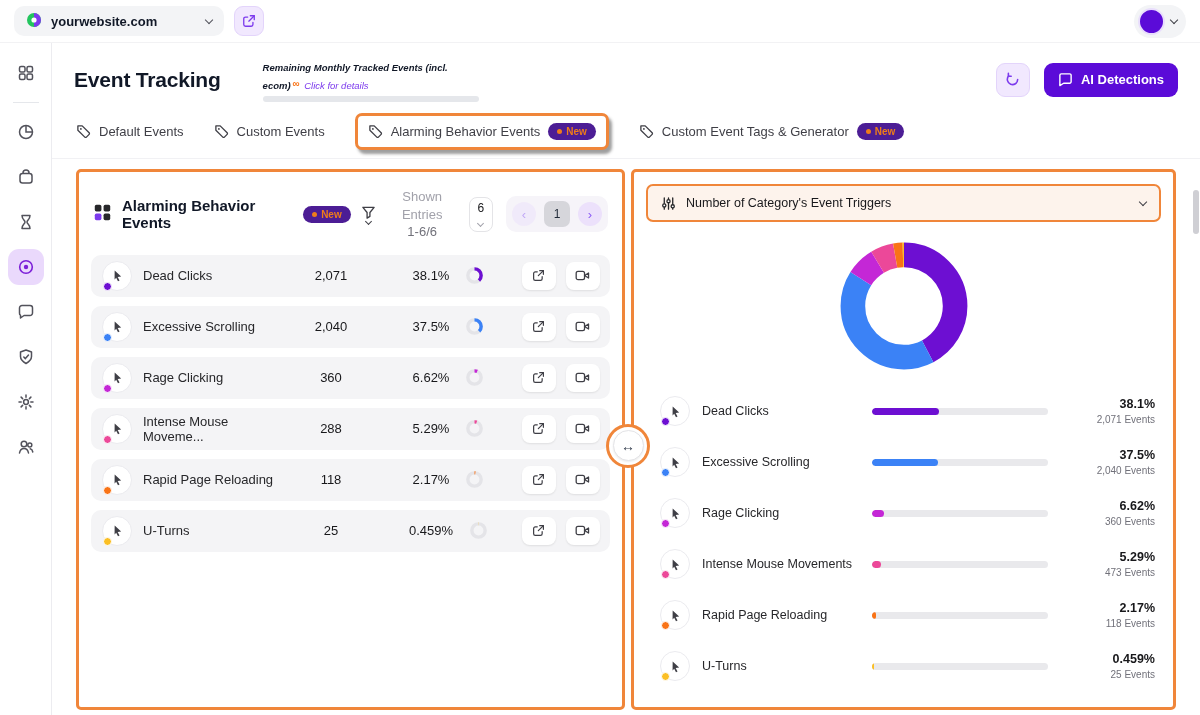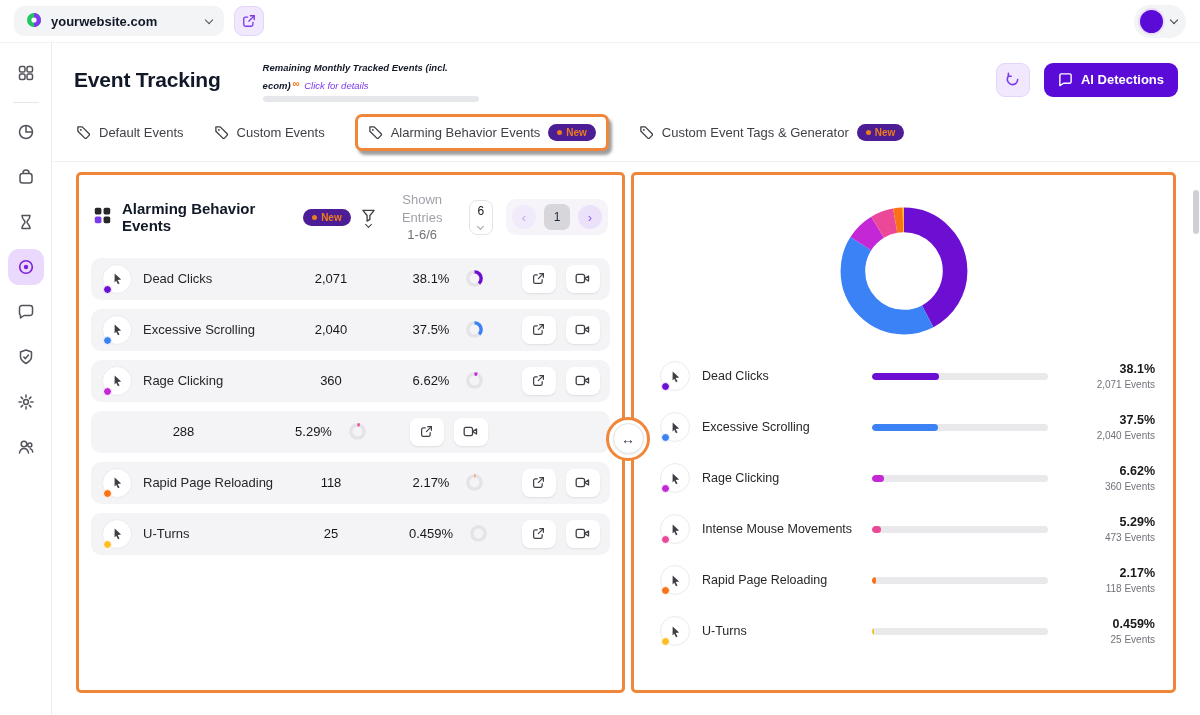--- a/index.html
+++ b/index.html
@@ -412,20 +412,29 @@
       <button class="act-btn">
         <svg width="15" height="13" viewBox="0 0 16 14" fill="none" stroke="currentColor" stroke-width="1.4" stroke-linejoin="round">
                     <rect x="1.2" y="2.5" width="9" height="9" rx="2"></rect>
                     <path d="M10.2 7l4.3-2.7v5.4z"></path>
                   </svg>
       </button>
     </div>
   </div>
 
   <div class="row">
+    <div class="cat">
+      <span class="icon-circle">
+        <svg width="13" height="13" viewBox="0 0 16 16">
+                    <path d="M4.5 1.8l8 7.4-4.3.6 2.3 4.2-1.9 1-2.2-4.3-2 2.2z" fill="#3f3f46"></path>
+                  </svg>
+        <span class="dot" style="background: rgb(236, 72, 153);"></span>
+      </span>
+      <span class="cat-name">Intense Mouse Moveme...</span>
+    </div>
     <div class="det">288</div>
     <div class="pct">
       <span class="pct-text">5.29%</span>
       <svg class="ring-mini" width="19" height="19" viewBox="0 0 20 20">
         <circle cx="10" cy="10" r="7" fill="none" stroke="#e4e4e8" stroke-width="3.6"></circle>
         <circle class="ring-val" cx="10" cy="10" r="7" fill="none" stroke-width="3.6" transform="rotate(-90 10 10)" stroke="#ec4899" stroke-dasharray="2.33 43.98"></circle>
       </svg>
     </div>
     <div class="actions">
       <button class="act-btn">
@@ -518,20 +527,30 @@
 
       <div class="mid-handle">
         <div class="ring-annot">
           <button class="mid-btn">
               <span>↔</span>
             </button>
         </div>
       </div>
 
       <section class="panel right">
+        <div class="dropdown">
+          <svg width="15" height="15" viewBox="0 0 16 16" fill="none" stroke="#27272a" stroke-width="1.4" stroke-linecap="round">
+              <path d="M3.5 2v12M8 2v12M12.5 2v12"></path>
+              <circle cx="3.5" cy="10" r="1.7" fill="#fff"></circle>
+              <circle cx="8" cy="5.5" r="1.7" fill="#fff"></circle>
+              <circle cx="12.5" cy="11" r="1.7" fill="#fff"></circle>
+            </svg>
+          <span>Number of Category's Event Triggers</span>
+          <span class="chev"></span>
+        </div>
         <div class="donut-wrap">
           <svg id="donut" width="142" height="142" viewBox="0 0 150 150">
               <circle cx="75" cy="75" r="54" fill="none" stroke="#6d0fd2" stroke-width="26" stroke-dasharray="143.34 195.95" stroke-dashoffset="0.00" transform="rotate(-90 75 75)"></circle>
               <circle cx="75" cy="75" r="54" fill="none" stroke="#3b82f6" stroke-width="26" stroke-dasharray="141.20 198.09" stroke-dashoffset="-143.34" transform="rotate(-90 75 75)"></circle>
               <circle cx="75" cy="75" r="54" fill="none" stroke="#c427d6" stroke-width="26" stroke-dasharray="24.92 314.37" stroke-dashoffset="-284.54" transform="rotate(-90 75 75)"></circle>
               <circle cx="75" cy="75" r="54" fill="none" stroke="#ec4899" stroke-width="26" stroke-dasharray="19.93 319.36" stroke-dashoffset="-309.46" transform="rotate(-90 75 75)"></circle>
               <circle cx="75" cy="75" r="54" fill="none" stroke="#f97316" stroke-width="26" stroke-dasharray="8.17 331.12" stroke-dashoffset="-329.39" transform="rotate(-90 75 75)"></circle>
               <circle cx="75" cy="75" r="54" fill="none" stroke="#fbbf24" stroke-width="26" stroke-dasharray="1.73 337.56" stroke-dashoffset="-337.56" transform="rotate(-90 75 75)"></circle>
             </svg>
         </div>

